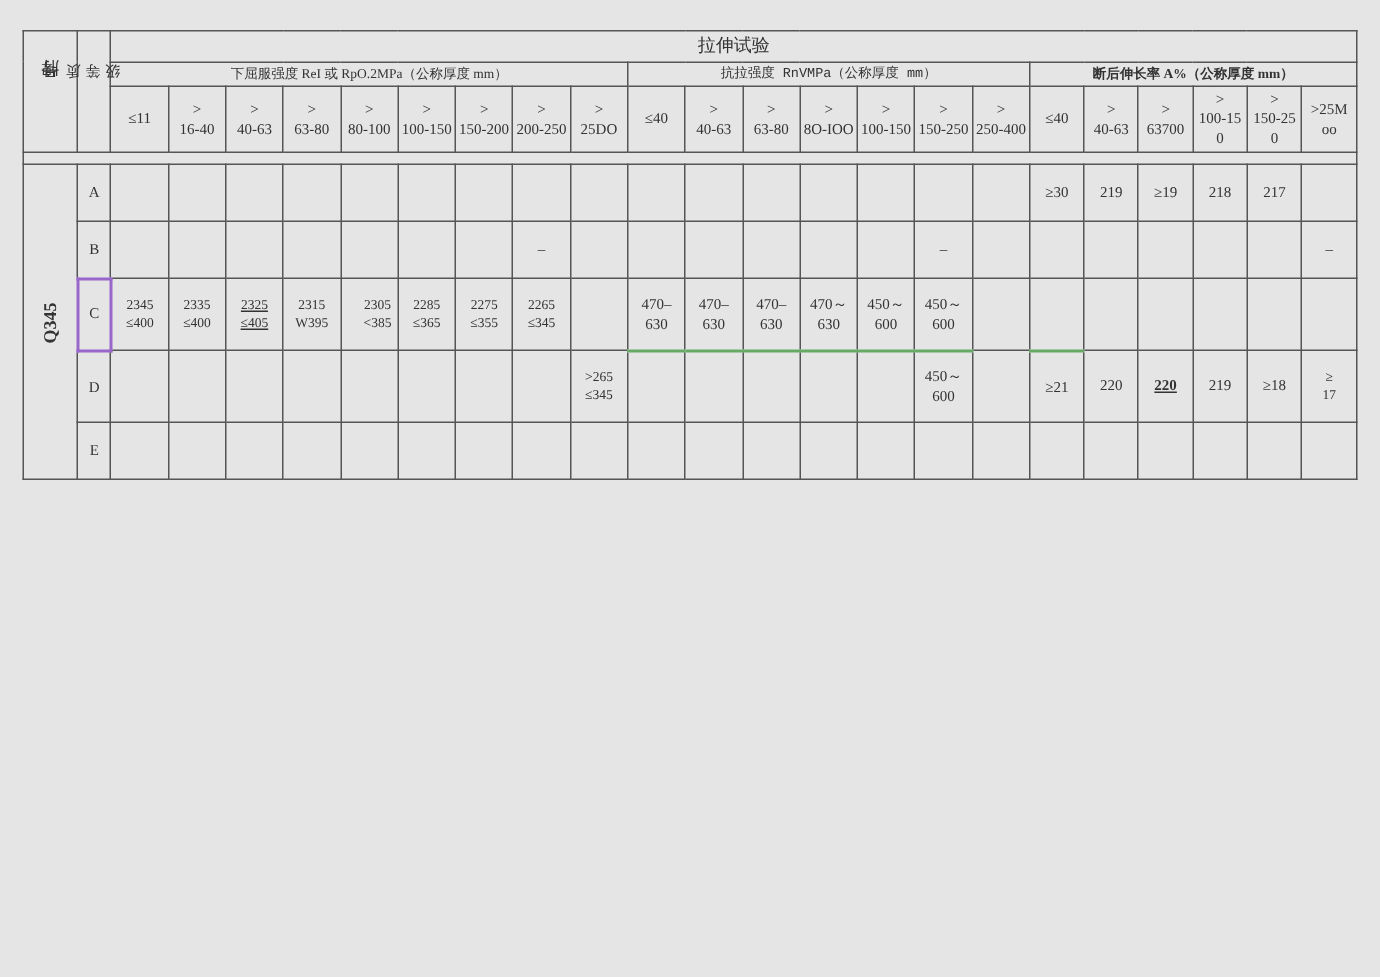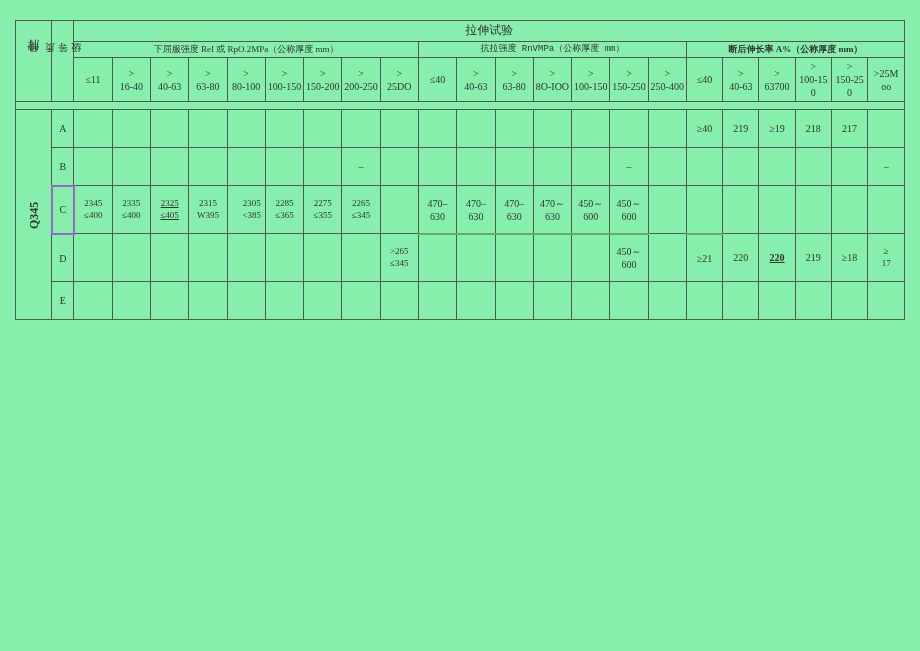--- a/index.html
+++ b/index.html
@@ -6,21 +6,21 @@
     body {
       background: #fff;
       font-family: SimSun, "宋体", serif;
       font-size: 11px;
       color: #333;
     }
     .page {
       width: 920px;
       min-height: 651px;
       padding: 20px 15px;
-      background: #86efac;
+      background: #e5e5e5;
     }
     table {
       border-collapse: collapse;
       width: 100%;
       table-layout: fixed;
     }
     td, th {
       border: 1px solid #555;
       text-align: center;
       vertical-align: middle;
@@ -131,21 +131,21 @@
         <td></td>
 
         <td></td>
         <td></td>
         <td></td>
         <td></td>
         <td></td>
         <td></td>
         <td></td>
 
-        <td>≥40</td>
+        <td>≥30</td>
         <td>219</td>
         <td>≥19</td>
         <td>218</td>
         <td>217</td>
         <td></td>
       </tr>
 
       <tr style="height:38px;">
         <td>B</td>
 

